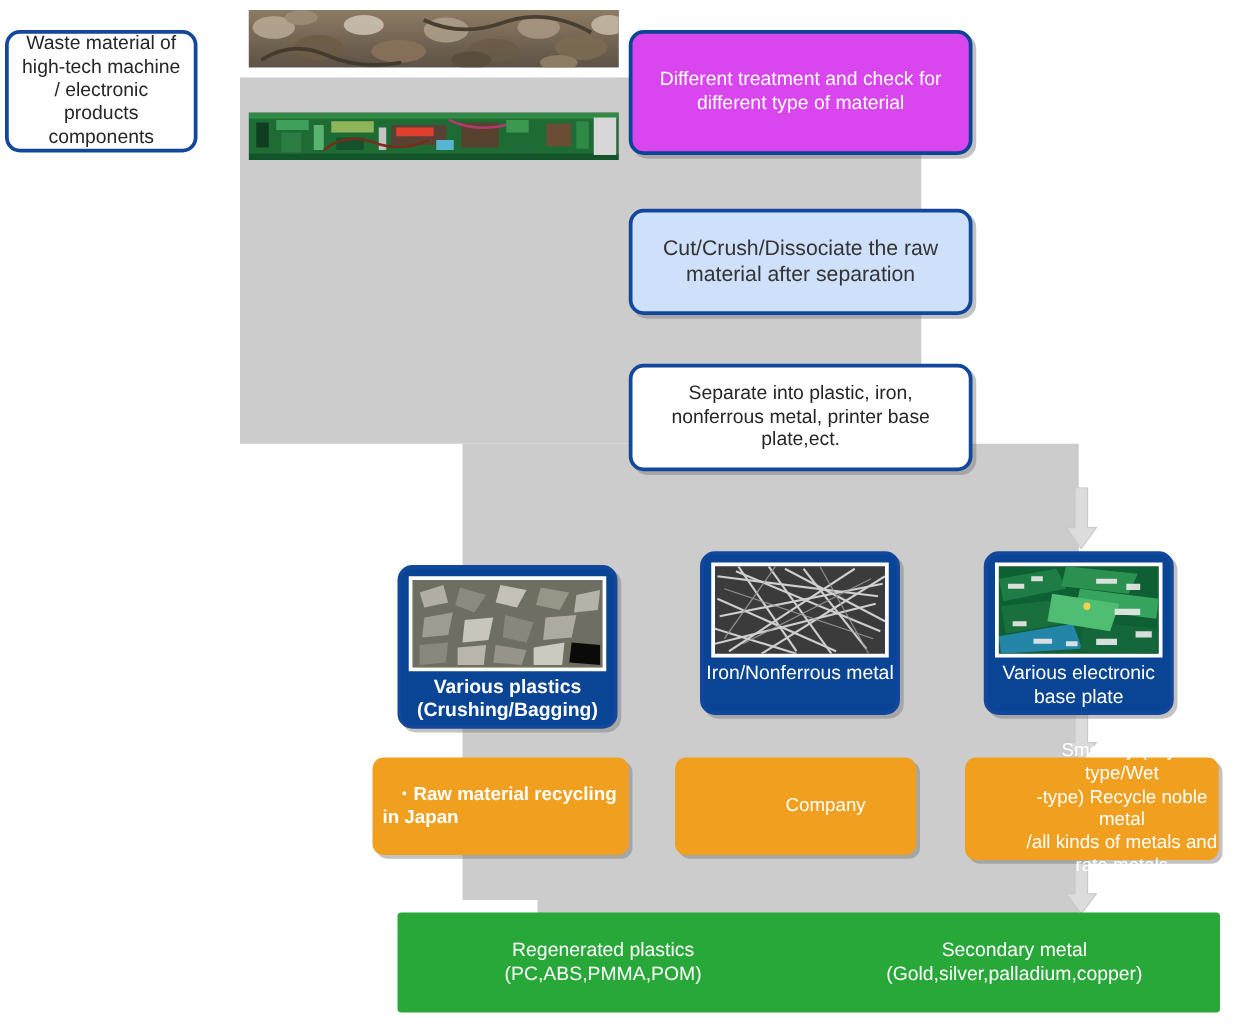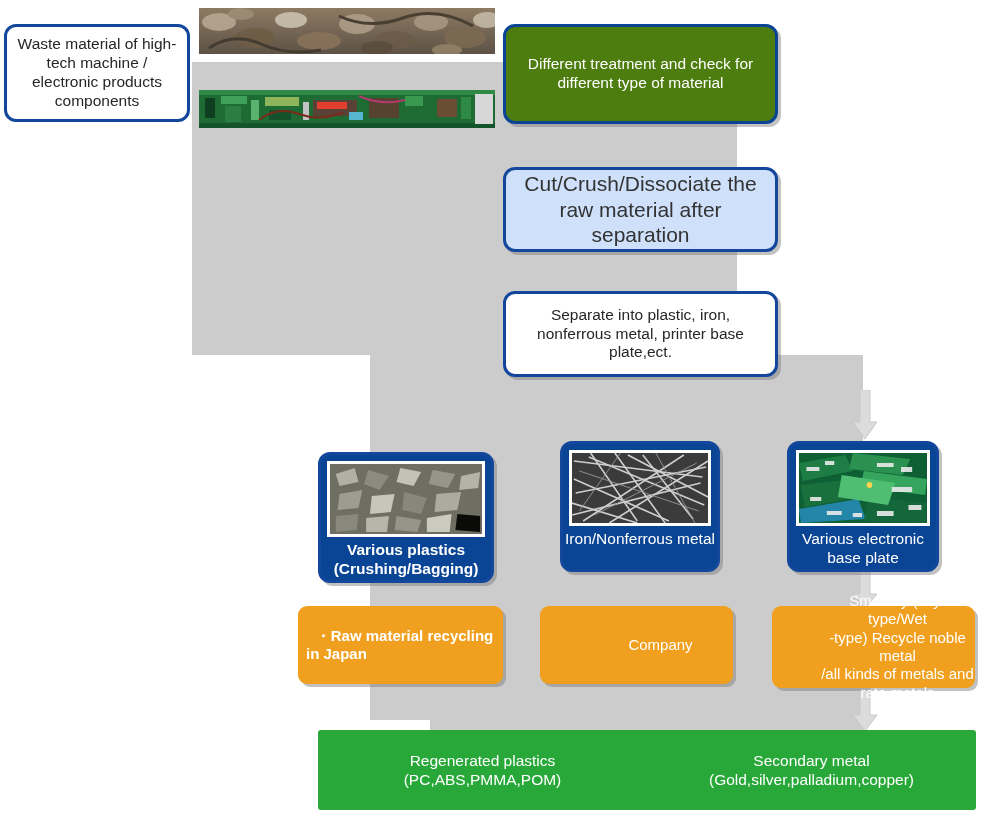--- a/index.html
+++ b/index.html
@@ -28,30 +28,30 @@
   }
   .shadow{box-shadow:3px 3px 0 rgba(120,120,120,.45);padding-left:48px;}
 
   .card-white{
     background:#ffffff;
     border:3px solid #13479c;
     color:#262626;
     font-size:15.5px;
   }
   .card-darkblue{
-    background:#4d7c0f;
+    background:#d946ef;
     border:3px solid #0a4595;
     color:#ffffff;
     font-size:15.5px;
   }
   .card-lightblue{
     background:#cfe0fb;
     border:3px solid #13479c;
     color:#333333;
-    font-size:21px;
+    font-size:17px;
     justify-content:center;
   }
   .card-orange{
     background:#f0a01e;
     color:#ffffff;
     font-size:15px;
     border-radius:9px;
   }
   .card-orange.left-align{justify-content:flex-start;text-align:left;padding-left:8px;}
 
@@ -184,21 +184,21 @@
     <svg width="26" height="40" viewBox="0 0 26 40">
       <polygon points="8,0 18,0 18,24 25,24 13,39 1,24 8,24" fill="#dcdcdc" stroke="#c9c9c9" stroke-width="1"></polygon>
     </svg>
   </div>
   <div class="arrow" style="left:852px;top:688px;width:26px;height:44px;">
     <svg width="26" height="44" viewBox="0 0 26 44">
       <polygon points="8,0 18,0 18,27 25,27 13,43 1,27 8,27" fill="#dcdcdc" stroke="#c9c9c9" stroke-width="1"></polygon>
     </svg>
   </div>
 
-  <div class="card card-white" style="left:4px;top:24px;width:186px;height:98px;padding:4px 8px;">
+  <div class="card card-white" style="left:4px;top:24px;width:154px;height:98px;padding:4px 8px;">
     <span>Waste material of high-tech machine / electronic products components</span>
   </div>
 
   <div class="card card-darkblue shadow" style="left:503px;top:24px;width:275px;height:100px;padding:4px 12px;">
     <span>Different treatment and check for different type of material</span>
   </div>
 
   <div class="card card-lightblue shadow" style="left:503px;top:167px;width:275px;height:85px;padding:4px 14px;">
     <span>Cut/Crush/Dissociate the raw material after separation</span>
   </div>

